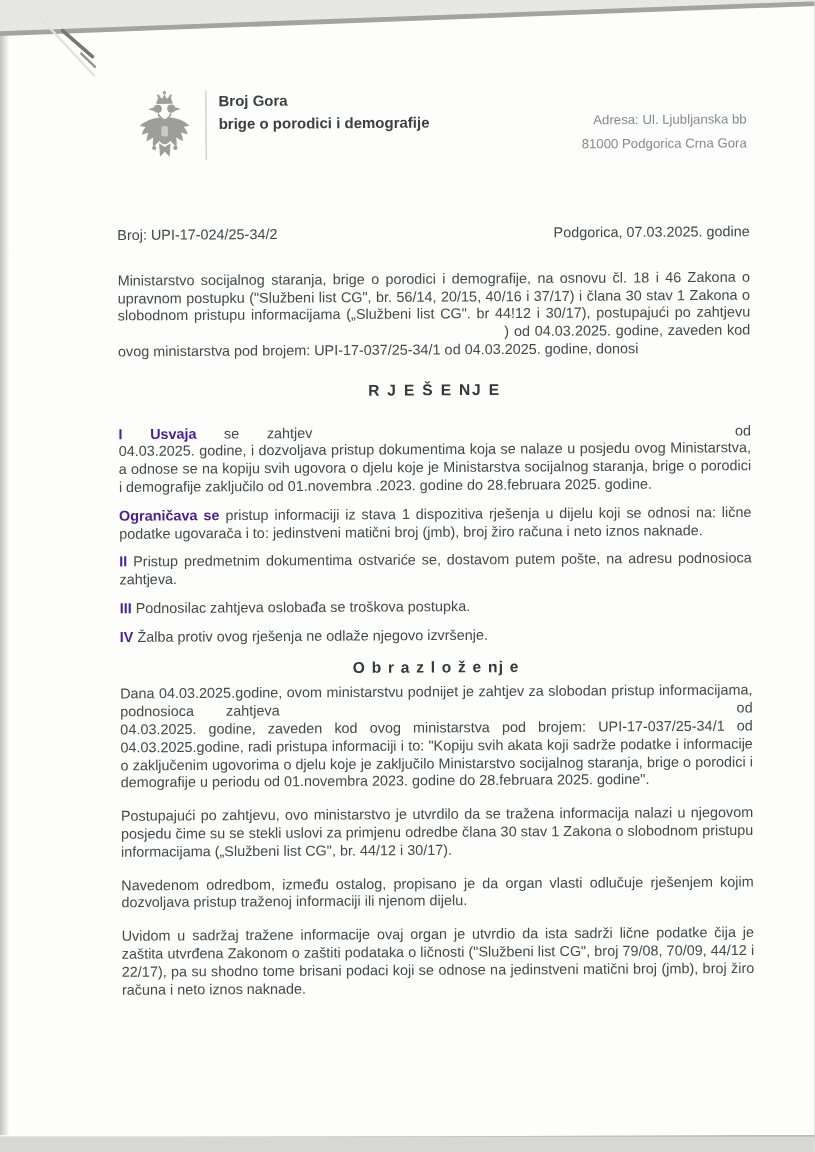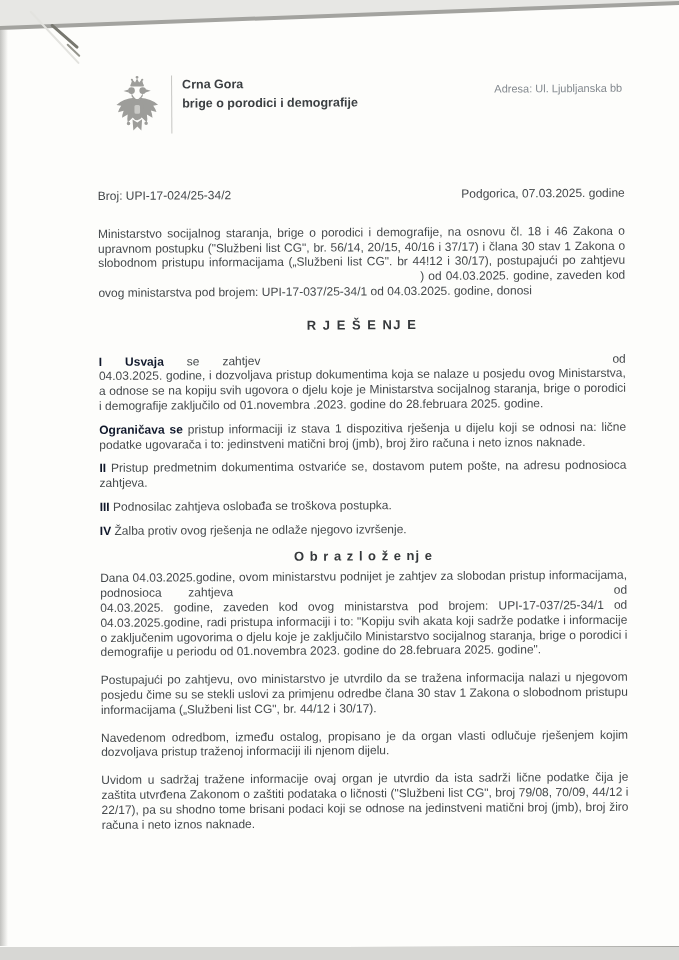--- a/index.html
+++ b/index.html
@@ -40,36 +40,36 @@
   .content{
     position:absolute;left:97px;top:70px;width:527px;
     transform:rotate(-0.35deg);transform-origin:top left;
     color:#45494c;font-size:12px;line-height:14.8px;
   }
   .letterhead{display:flex;align-items:flex-start;padding:4px 0 0 16px;height:70px;}
   .logo-box{width:48px;height:64px;flex:0 0 auto;}
   .lh-divider{width:1px;background:#c6c6c3;height:58px;margin:2px 10px 0 10px;}
   .ministry{padding-top:2px;font-weight:700;color:#3b3f42;font-size:12.5px;line-height:18.5px;}
   .address{
-    position:absolute;right:2px;top:11px;text-align:right;
+    position:absolute;right:2px;top:23px;text-align:right;
     color:#83898f;font-size:11px;line-height:20px;font-weight:400;
   }
   .ref-row{
     display:flex;justify-content:space-between;margin-top:45px;color:#43474a;
   }
   .para{text-align:justify;margin:0;}
   .intro{margin-top:23px;}
   .doc-title{
     margin-top:19px;text-align:center;font-weight:700;color:#35383b;
     font-size:13px;letter-spacing:1.5px;
   }
   .s1{margin-top:20px;}
   .pgap{margin-top:9px;}
   .pgap-lg{margin-top:13px;}
-  .lead{font-weight:700;color:#0f172a;}
+  .lead{font-weight:700;color:#4c1d95;}
   .redact{display:inline-block;height:10px;background:#fdfdfb;vertical-align:baseline;}
   .faint{opacity:.45;}
 </style>
 </head>
 <body>
 
 <div class="scan">
   <div class="paper-edge"></div>
   <div class="paper">
     <div class="edge-left"></div>
@@ -99,25 +99,26 @@
             <ellipse cx="30" cy="44" rx="8.5" ry="13"></ellipse>
             <polygon points="24,56 30,60 36,56 35,70 30,65 25,70"></polygon>
             <circle cx="19" cy="61" r="2.2"></circle>
             <circle cx="41" cy="61" r="2.2"></circle>
           </g>
           <rect x="26.5" y="38" width="7" height="11" rx="2" fill="#c9c9c6"></rect>
         </svg>
       </div>
       <div class="lh-divider"></div>
       <div class="ministry">
-        <div>Crna Gora</div>
+        <div>Broj Gora</div>
         <div>brige o porodici i demografije</div>
       </div>
       <div class="address">
         <div>Adresa: Ul. Ljubljanska bb</div>
+        <div>81000 Podgorica Crna Gora</div>
       </div>
     </div>
 
     <div class="ref-row">
       <span>Broj: UPI-17-024/25-34/2</span>
       <span>Podgorica, 07.03.2025. godine</span>
     </div>
 
     <p class="para intro"><span>Ministarstvo socijalnog staranja, brige o porodici i demografije, na osnovu čl. 18 i 46 Zakona o upravnom postupku ("Službeni list CG", br. 56/14, 20/15, 40/16 i 37/17) i člana 30 stav 1 Zakona o slobodnom pristupu informacijama („Službeni list CG". br 44!12 i 30/17), postupajući po zahtjevu</span><span class="redact" style="width:322px"></span><span class="faint" style="opacity:1">) od 04.03.2025. godine, zaveden kod ovog ministarstva pod brojem: UPI-17-037/25-34/1 od 04.03.2025. godine, donosi</span></p>
 

